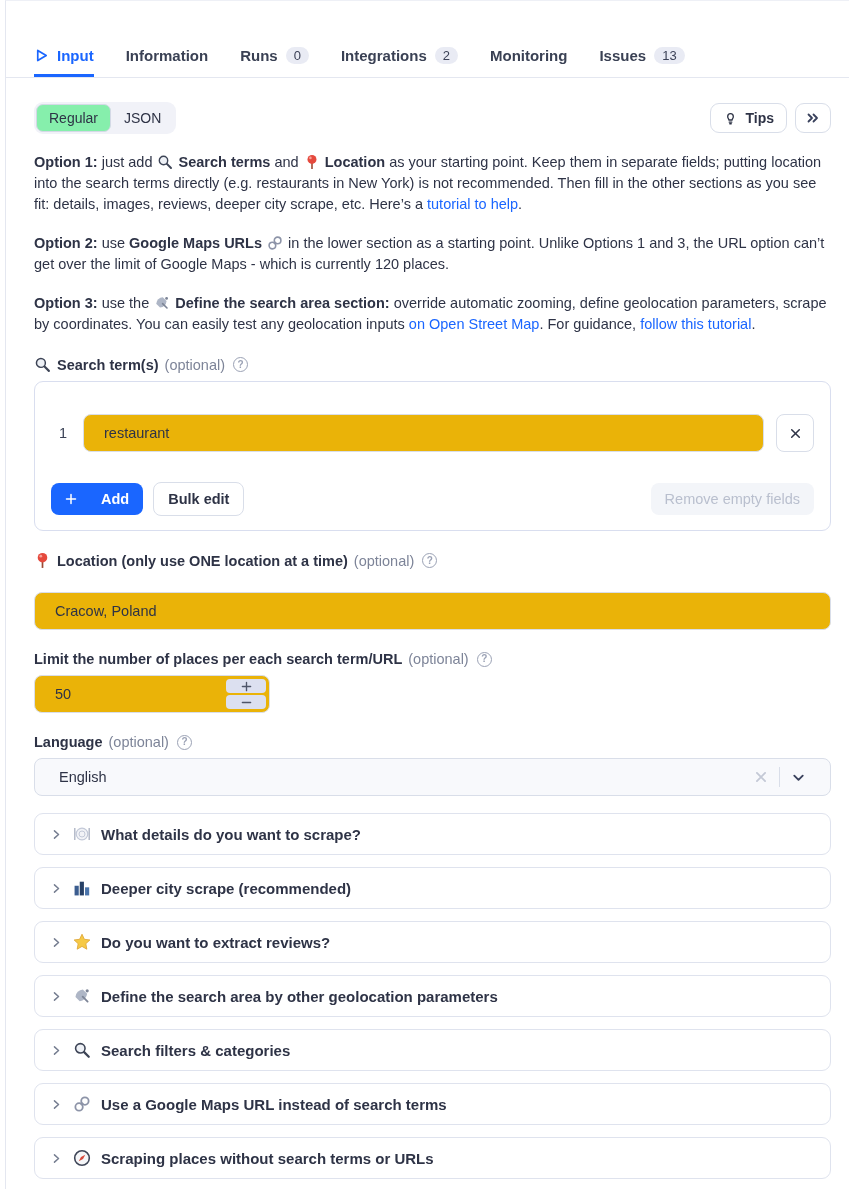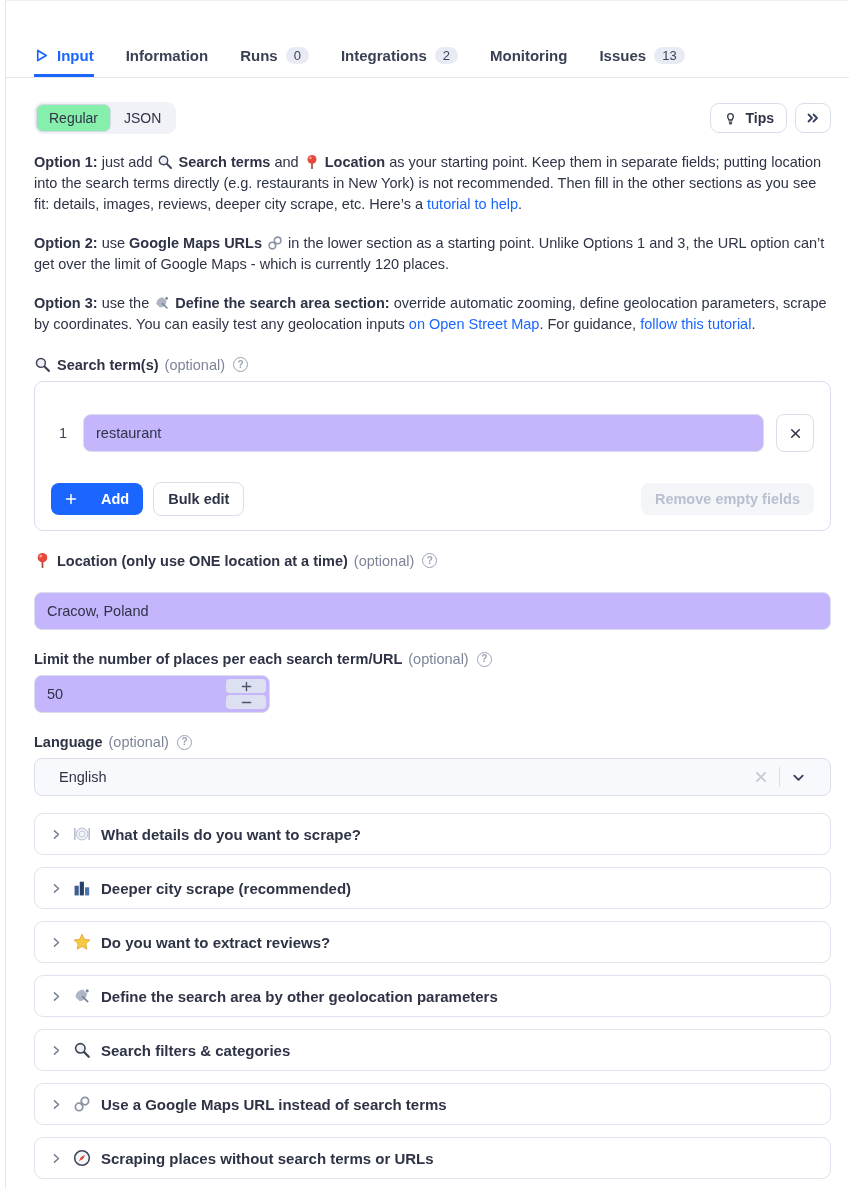--- a/index.html
+++ b/index.html
@@ -51,22 +51,22 @@
   .field-label { margin-top: 21px; display: flex; align-items: center; gap: 6px; font-weight: 700; }
   .optional { color: #7d8498; font-weight: 400; }
   .help {
     width: 15px; height: 15px; border: 1.4px solid #9ba2b5; border-radius: 50%;
     color: #9ba2b5; font-size: 10px; font-weight: 700; line-height: 1;
     display: inline-flex; align-items: center; justify-content: center; margin-left: 2px; cursor: pointer;
   }
   .ficon { width: 17px; height: 17px; display: inline-flex; }
   
   .text-input {
-    height: 38px; background: #c4b5fd; border: 1px solid #d9dee9; border-radius: 8px;
-    padding: 0 12px; font: inherit; color: #2e3346; width: 100%;
+    height: 38px; background: #eab308; border: 1px solid #d9dee9; border-radius: 8px;
+    padding: 0 20px; font: inherit; color: #2e3346; width: 100%;
   }
   
   .card { margin-top: 8px; border: 1px solid #d9deef; border-radius: 9px; padding: 16px 16px 14px 16px; }
   .term-row { display: flex; align-items: center; gap: 12px; margin-top: 16px; }
   .term-index { width: 16px; text-align: center; color: #3b4256; margin-left: 4px; }
   .term-row .text-input { flex: 1; }
   .icon-btn {
     width: 38px; height: 38px; flex: 0 0 38px; background: #fff; border: 1px solid #d9dee9;
     border-radius: 8px; display: inline-flex; align-items: center; justify-content: center; cursor: pointer;
   }
@@ -75,21 +75,21 @@
     display: inline-flex; align-items: center; gap: 24px; background: #1a66ff; color: #fff;
     border: none; border-radius: 8px; padding: 8px 14px; font: inherit; font-weight: 600; cursor: pointer;
   }
   .btn-primary .plus-glyph { width: 12px; height: 12px; display: inline-flex; }
   .btn-secondary {
     background: #fff; border: 1px solid #d9dee9; border-radius: 8px; padding: 8px 14px;
     font: inherit; font-weight: 600; color: #2e3346; cursor: pointer;
   }
   .btn-disabled {
     margin-left: auto; background: #f3f5f9; border: none; border-radius: 8px; padding: 8px 14px;
-    font: inherit; font-weight: 700; color: #b9bfce;
+    font: inherit; font-weight: 400; color: #b9bfce;
   }
   
   .number-wrap { position: relative; width: 236px; margin-top: 8px; }
   .number-wrap .text-input { padding-right: 56px; }
   .stepper { position: absolute; top: 4px; right: 4px; display: flex; flex-direction: column; gap: 2px; }
   .step-btn {
     width: 40px; height: 14px; background: #dce0f0; border: none; border-radius: 4px;
     display: inline-flex; align-items: center; justify-content: center; cursor: pointer; padding: 0;
   }
   .step-btn span { width: 11px; height: 11px; display: inline-flex; }

